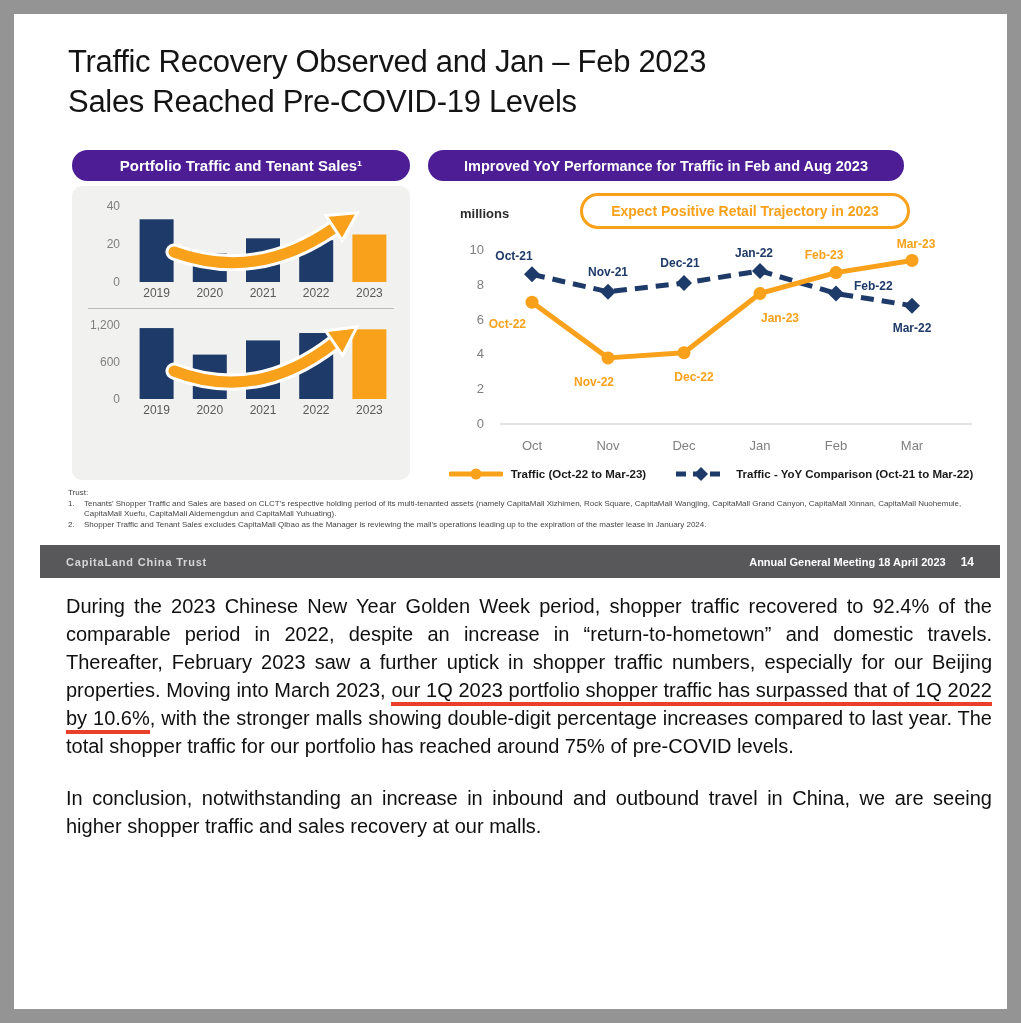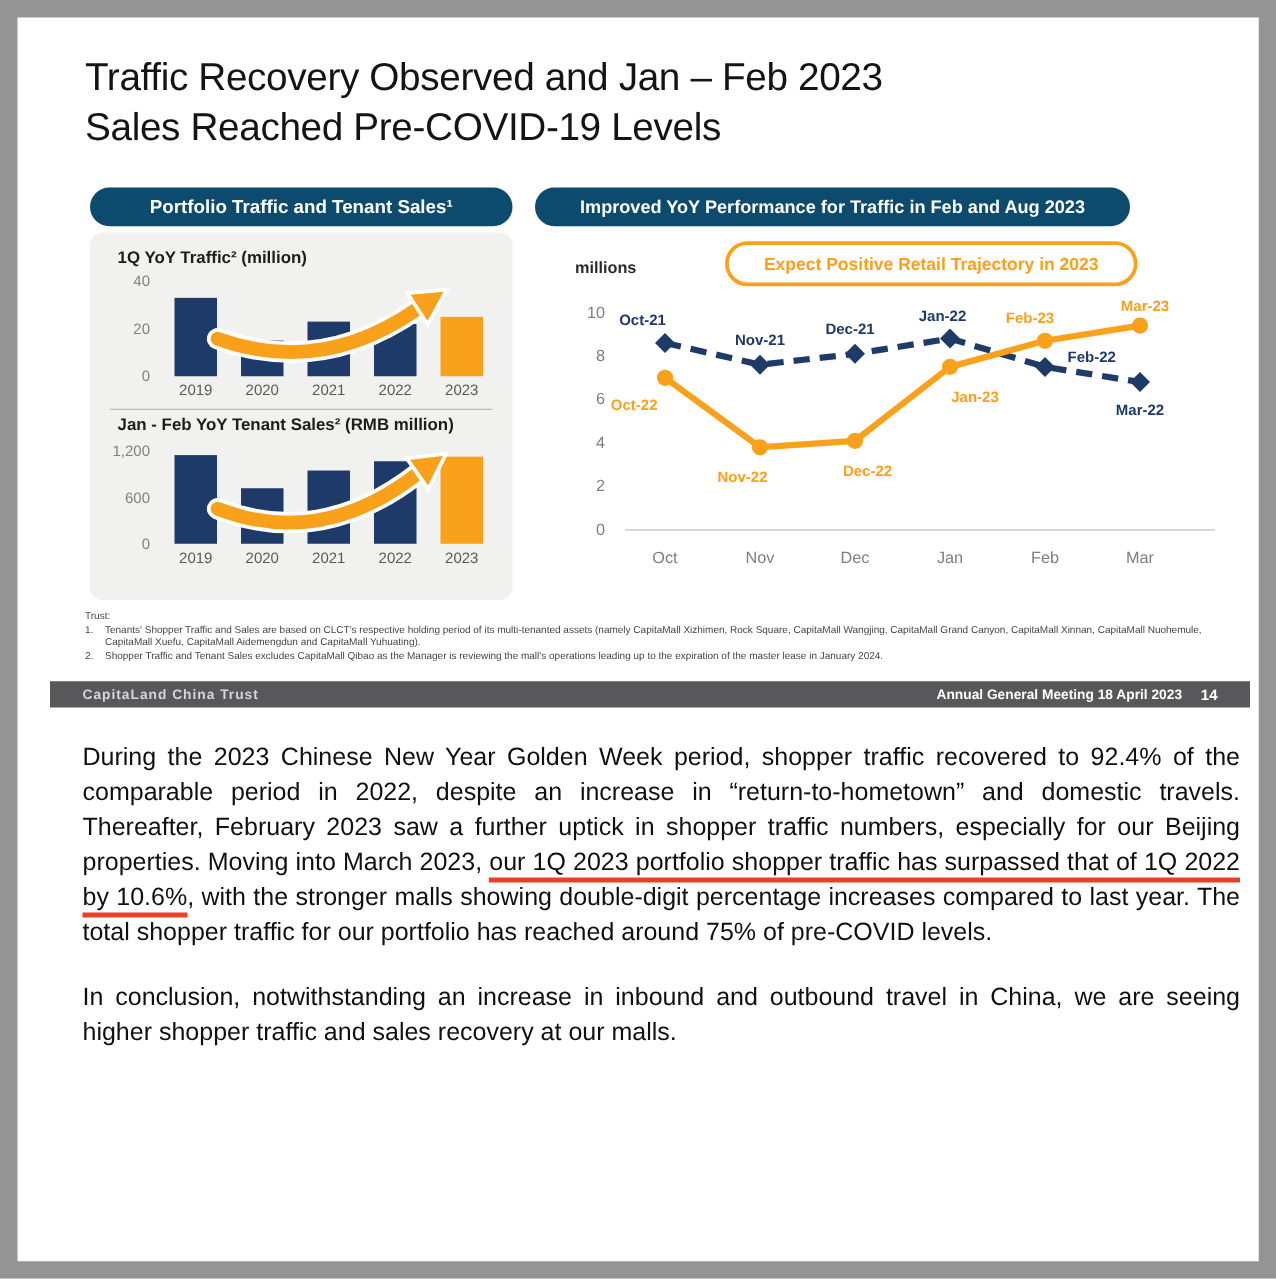--- a/index.html
+++ b/index.html
@@ -1,34 +1,34 @@
 <!DOCTYPE html>
 <html><head>
 <meta charset="utf-8">
 <style>
   html,body{margin:0;padding:0;background:#ffffff;font-family:"Liberation Sans",sans-serif;}
   .frame{position:relative;width:1021px;height:1023px;box-sizing:border-box;border:14px solid #949494;background:#fff;overflow:hidden;}
   .slide-title{position:absolute;left:54px;top:28px;margin:0;font-size:31px;line-height:40px;font-weight:normal;color:#141414;white-space:pre-line;letter-spacing:-0.3px;}
-  .pill{position:absolute;height:31px;border-radius:16px;background:#0c4a6e;color:#fff;font-weight:bold;display:flex;align-items:center;justify-content:center;box-sizing:border-box;}
+  .pill{position:absolute;height:31px;border-radius:16px;background:#4c1d95;color:#fff;font-weight:bold;display:flex;align-items:center;justify-content:center;box-sizing:border-box;}
   .pill-left{left:58px;top:136px;width:338px;font-size:15px;}
   .pill-right{left:414px;top:136px;width:476px;font-size:14.5px;}
   .panel{position:absolute;left:58px;top:172px;width:338px;height:294px;background:#f1f1f0;border-radius:10px;box-sizing:border-box;padding-top:8px;}
   .chart-title{font-size:13.5px;font-weight:bold;color:#1d1d1d;margin:4px 0 0 22px;}
   svg.bar{display:block;margin:0 auto;}
   .divider{border-top:1px solid #bdbdbd;margin:2px 16px 2px 16px;}
   .millions-label{position:absolute;left:446px;top:192px;font-size:13px;font-weight:bold;color:#2b2b2b;}
   .callout{position:absolute;left:566px;top:179px;width:324px;height:30px;border:3px solid #F9A11B;border-radius:19px;display:flex;align-items:center;justify-content:center;font-size:14px;font-weight:bold;color:#F9A11B;background:#fff;}
   #linechart{position:absolute;left:430px;top:220px;}
   .legend{position:absolute;left:404px;top:452px;width:586px;display:flex;justify-content:center;align-items:center;gap:28px;}
   .legend-item{display:flex;align-items:center;gap:8px;font-size:11.5px;font-weight:bold;color:#1a1a1a;}
   .notes{position:absolute;left:54px;top:474px;width:912px;font-size:8px;line-height:10.5px;color:#454545;}
   .note-row{display:flex;}
   .note-num{width:16px;flex:none;}
   .note-text{flex:1;}
-  .footerbar{position:absolute;left:26px;top:531px;width:960px;height:21px;background:#58585A;display:flex;align-items:center;justify-content:space-between;padding:0 26px;box-sizing:border-box;}
+  .footerbar{position:absolute;left:26px;top:531px;width:960px;height:33px;background:#58585A;display:flex;align-items:center;justify-content:space-between;padding:0 26px;box-sizing:border-box;}
   .footer-left{font-size:11px;font-weight:bold;color:#d6d6d6;letter-spacing:0.8px;}
   .footer-right{display:flex;align-items:center;gap:15px;}
   .footer-right .t{font-size:11px;font-weight:bold;color:#fff;}
   .footer-right .pn{font-size:12px;font-weight:bold;color:#fff;}
   .bodytext{position:absolute;left:36px;top:578px;width:942px;font-size:20px;line-height:28px;color:#101010;text-align:justify;}
   .bodytext p{margin:0 0 24px 16px;}
   .rl{border-bottom:4px solid #E8402B;padding-bottom:1px;}
   .ax{font:12px "Liberation Sans",sans-serif;fill:#7f7f7f;}
   .axd{fill:#595959;}
   .ax13{font:13px "Liberation Sans",sans-serif;fill:#7f7f7f;}
@@ -38,41 +38,39 @@
 <body>
 
 <div class="frame">
 
   <h1 class="slide-title">Traffic Recovery Observed and Jan – Feb 2023
 Sales Reached Pre-COVID-19 Levels</h1>
 
   <div class="pill pill-left">Portfolio Traffic and Tenant Sales¹</div>
 
   <div class="panel">
-    <div class="chart-title">1Q YoY Traffic² (million)</div>
     <svg id="bar1" class="bar" width="318" height="112">
         <text x="38" y="92" text-anchor="end" class="ax">0</text>
         <text x="38" y="54" text-anchor="end" class="ax">20</text>
         <text x="38" y="16" text-anchor="end" class="ax">40</text>
         <rect x="57.599999999999994" y="25.300000000000004" width="34" height="62.699999999999996" fill="#1e3a68"></rect>
         <text x="74.6" y="103" text-anchor="middle" class="ax axd">2019</text>
         <rect x="110.80000000000001" y="59.5" width="34" height="28.5" fill="#1e3a68"></rect>
         <text x="127.80000000000001" y="103" text-anchor="middle" class="ax axd">2020</text>
         <rect x="164" y="44.300000000000004" width="34" height="43.699999999999996" fill="#1e3a68"></rect>
         <text x="181" y="103" text-anchor="middle" class="ax axd">2021</text>
         <rect x="217.20000000000002" y="46.2" width="34" height="41.8" fill="#1e3a68"></rect>
         <text x="234.20000000000002" y="103" text-anchor="middle" class="ax axd">2022</text>
         <rect x="270.4" y="40.5" width="34" height="47.5" fill="#F9A11B"></rect>
         <text x="287.4" y="103" text-anchor="middle" class="ax axd">2023</text>
         <path d="M92,58 Q175,88 252,34" stroke="#fff" stroke-width="17" fill="none" stroke-linecap="round"></path>
         <path d="M92,58 Q175,88 252,34" stroke="#F9A11B" stroke-width="11" fill="none" stroke-linecap="round"></path>
         <polygon points="0,-15 28,0 0,15" transform="translate(252,34) rotate(-33)" fill="#F9A11B" stroke="#fff" stroke-width="3"></polygon>
       </svg>
     <div class="divider"></div>
-    <div class="chart-title">Jan - Feb YoY Tenant Sales² (RMB million)</div>
     <svg id="bar2" class="bar" width="318" height="112">
         <text x="38" y="92" text-anchor="end" class="ax">0</text>
         <text x="38" y="55" text-anchor="end" class="ax">600</text>
         <text x="38" y="18" text-anchor="end" class="ax">1,200</text>
         <rect x="57.599999999999994" y="17.08333333333333" width="34" height="70.91666666666667" fill="#1e3a68"></rect>
         <text x="74.6" y="103" text-anchor="middle" class="ax axd">2019</text>
         <rect x="110.80000000000001" y="43.6" width="34" height="44.4" fill="#1e3a68"></rect>
         <text x="127.80000000000001" y="103" text-anchor="middle" class="ax axd">2020</text>
         <rect x="164" y="29.416666666666664" width="34" height="58.583333333333336" fill="#1e3a68"></rect>
         <text x="181" y="103" text-anchor="middle" class="ax axd">2021</text>
@@ -125,20 +123,36 @@
       <circle cx="240" cy="118.66" r="6.5" fill="#F9A11B"></circle>
       <text x="250" y="146.66" text-anchor="middle" class="ptl" fill="#F9A11B">Dec-22</text>
       <circle cx="316" cy="59.5" r="6.5" fill="#F9A11B"></circle>
       <text x="336" y="87.5" text-anchor="middle" class="ptl" fill="#F9A11B">Jan-23</text>
       <circle cx="392" cy="38.62000000000001" r="6.5" fill="#F9A11B"></circle>
       <text x="380" y="24.62000000000001" text-anchor="middle" class="ptl" fill="#F9A11B">Feb-23</text>
       <circle cx="468" cy="26.43999999999999" r="6.5" fill="#F9A11B"></circle>
       <text x="472" y="14.43999999999999" text-anchor="middle" class="ptl" fill="#F9A11B">Mar-23</text>
     </svg>
 
+  <div class="legend">
+    <div class="legend-item">
+      <svg width="54" height="16">
+        <line x1="2" y1="8" x2="52" y2="8" stroke="#F9A11B" stroke-width="5" stroke-linecap="round"></line>
+        <circle cx="27" cy="8" r="5.5" fill="#F9A11B"></circle>
+      </svg>
+      <span>Traffic (Oct-22 to Mar-23)</span>
+    </div>
+    <div class="legend-item">
+      <svg width="54" height="16">
+        <line x1="2" y1="8" x2="52" y2="8" stroke="#1e3a68" stroke-width="5" stroke-dasharray="10 7"></line>
+        <polygon points="27,1 34,8 27,15 20,8" fill="#1e3a68"></polygon>
+      </svg>
+      <span>Traffic - YoY Comparison (Oct-21 to Mar-22)</span>
+    </div>
+  </div>
 
   <div class="notes">
     <div>Trust:</div>
     <div class="note-row">
       <span class="note-num">1.</span>
       <span class="note-text">Tenants' Shopper Traffic and Sales are based on CLCT's respective holding period of its multi-tenanted assets (namely CapitaMall Xizhimen, Rock Square, CapitaMall Wangjing, CapitaMall Grand Canyon, CapitaMall Xinnan, CapitaMall Nuohemule, CapitaMall Xuefu, CapitaMall Aidemengdun and CapitaMall Yuhuating).</span>
     </div>
     <div class="note-row">
       <span class="note-num">2.</span>
       <span class="note-text">Shopper Traffic and Tenant Sales excludes CapitaMall Qibao as the Manager is reviewing the mall's operations leading up to the expiration of the master lease in January 2024.</span>

